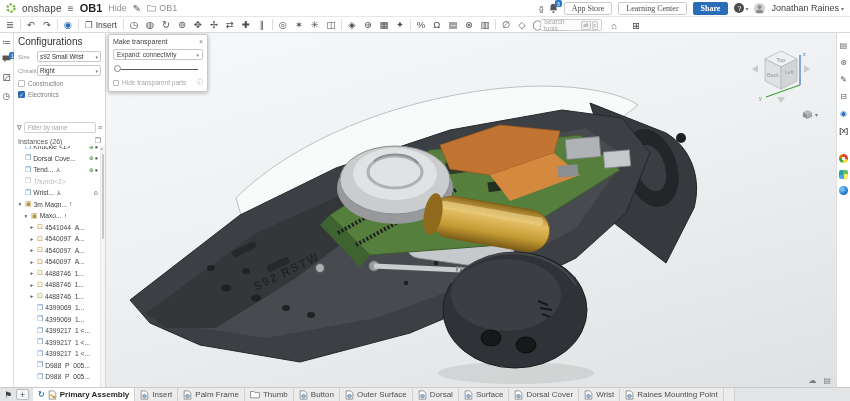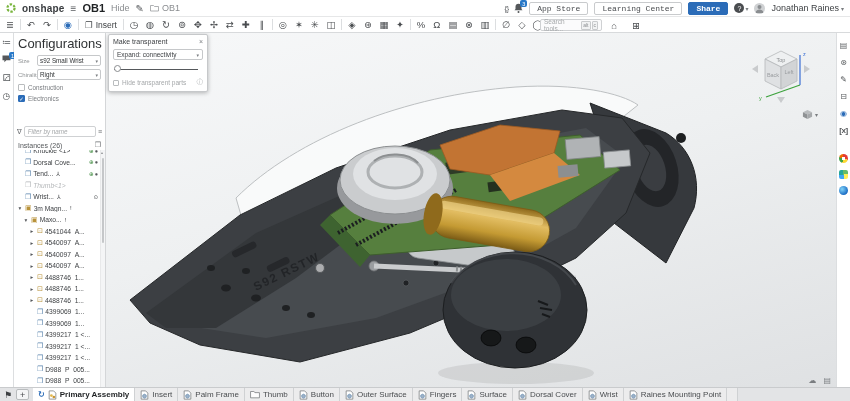--- a/index.html
+++ b/index.html
@@ -3,26 +3,26 @@
 <meta charset="utf-8">
 <style>
   *{margin:0;padding:0;box-sizing:border-box}
   html,body{width:850px;height:401px;overflow:hidden}
   body{font-family:"Liberation Sans","DejaVu Sans",sans-serif;background:#fff;position:relative}
   #app{position:absolute;inset:0}
 
   
   #topbar{position:absolute;left:0;top:0;right:0;height:17px;background:#fff;border-bottom:1px solid #e6e7e8;display:flex;justify-content:space-between;align-items:center;padding:0 6px;font-size:9px;color:#4a4d50;z-index:40}
   .hleft,.hright{display:flex;align-items:center;gap:6px}
-  .logoword{font-weight:bold;color:#3a3d40;font-size:10px;letter-spacing:.2px}
+  .logoword{font-weight:normal;color:#3a3d40;font-size:10px;letter-spacing:.2px}
   .hic{cursor:pointer;color:#5a5d60;font-size:10px;display:inline-flex;align-items:center}
   .doctitle{font-weight:bold;font-size:11px;color:#1f2224}
   .ws{color:#8a8d90}
   .folderchip{display:inline-flex;align-items:center;gap:3px;color:#8a8d90;cursor:pointer}
-  .hbtn{height:13px;border:1px solid #c9cbcd;background:#fff;border-radius:2px;font-size:8px;padding:0 7px;color:#4a4d50;cursor:pointer;font-family:Liberation Mono, monospace}
+  .hbtn{height:13px;border:1px solid #c9cbcd;background:#fff;border-radius:2px;font-size:8px;padding:0 7px;color:#4a4d50;cursor:pointer;font-family:Liberation Serif, serif}
   .hbtn.share{background:#2b6cb8;border-color:#2b6cb8;color:#fff;font-weight:bold}
   .bellwrap{position:relative;cursor:pointer;display:inline-flex}
   .badge{position:absolute;top:-3px;right:-4px;background:#2979c8;color:#fff;font-size:5.5px;min-width:7px;height:7px;border-radius:2px;display:flex;align-items:center;justify-content:center;padding:0 1px}
   .helpbtn{display:inline-flex;align-items:center;gap:1px;cursor:pointer;color:#5a5d60}
   .qc{width:10px;height:10px;border-radius:50%;background:#4a4d50;color:#fff;font-size:7px;display:inline-flex;align-items:center;justify-content:center;font-style:normal}
   .avatar{width:11px;height:11px;border-radius:50%;background:#cfd1d3;display:inline-flex;align-items:center;justify-content:center;overflow:hidden}
   .uname{display:inline-flex;align-items:center;gap:2px;cursor:pointer;color:#3f4245}
   .caret{font-size:6px;color:#7a7d80}
 
   
@@ -36,21 +36,21 @@
   .aftersearch{position:absolute;left:606px;top:1px;display:flex;gap:6px}
 
   
   #leftrail{position:absolute;left:0;top:33px;width:14px;bottom:14px;background:#fff;border-right:1px solid #dcdee0;display:flex;flex-direction:column;align-items:center;padding-top:4px;gap:8px;z-index:20}
   .railic{position:relative;font-size:9px;color:#55585b;cursor:pointer;line-height:10px}
   .railic .badge{top:-3px;right:-5px}
 
   
   #leftpanel{position:absolute;left:14px;top:33px;width:92px;bottom:14px;background:#fff;border-right:1px solid #d4d6d8;display:flex;flex-direction:column;z-index:20}
   #configsec{padding:3px 4px 2px}
-  .cfgtitle{font-size:13px;color:#2f3234;margin-bottom:4px}
+  .cfgtitle{font-size:10px;color:#2f3234;margin-bottom:4px}
   .cfgrow{display:flex;align-items:center;gap:2px;margin-bottom:3px}
   .cfgrow label{color:#8f9294;font-size:6px;width:17px;flex:none}
   .sel{flex:1;border:1px solid #c6c8ca;border-radius:2px;height:11px;display:flex;align-items:center;justify-content:space-between;padding:0 2px;font-size:6.3px;color:#2f3234;cursor:pointer;background:#fff}
   .sel i{font-style:normal;font-size:5px;color:#7a7d80}
   .cfgchk{display:flex;gap:3px;align-items:center;margin:4px 0 0;color:#7a7d80;font-size:6.3px;cursor:pointer}
   .cb{width:7px;height:7px;border:1px solid #b9bcbe;border-radius:1px;display:inline-flex;align-items:center;justify-content:center;font-size:5.5px;color:#fff;flex:none;background:#fff}
   .cb.checked{background:#2b6cb8;border-color:#2b6cb8}
   .panelgap{height:20px;flex:none}
   #filterrow{display:flex;align-items:center;gap:2px;padding:2px 3px}
   #filterrow .fic{font-size:7px;color:#6a6d70;cursor:pointer}
@@ -622,21 +622,21 @@
         </span>
         <span>Outer Surface</span>
       </div>
       <div class="tab">
         <span style="display:inline-flex">
           <svg width="9" height="10" viewBox="0 0 8 9">
             <path d="M1 .8h4l2 2v5.4H1z" fill="#fff" stroke="#7a7d80" stroke-width=".7"></path>
             <path d="M2.4 4.6l1.6-.9 1.6.9v1.9l-1.6.9-1.6-.9z" fill="#9fb3c8" stroke="#5b84ad" stroke-width=".5"></path>
           </svg>
         </span>
-        <span>Fingers</span>
+        <span>Dorsal</span>
       </div>
       <div class="tab">
         <span style="display:inline-flex">
           <svg width="9" height="10" viewBox="0 0 8 9">
             <path d="M1 .8h4l2 2v5.4H1z" fill="#fff" stroke="#7a7d80" stroke-width=".7"></path>
             <path d="M2.4 4.6l1.6-.9 1.6.9v1.9l-1.6.9-1.6-.9z" fill="#9fb3c8" stroke="#5b84ad" stroke-width=".5"></path>
           </svg>
         </span>
         <span>Surface</span>
       </div>

